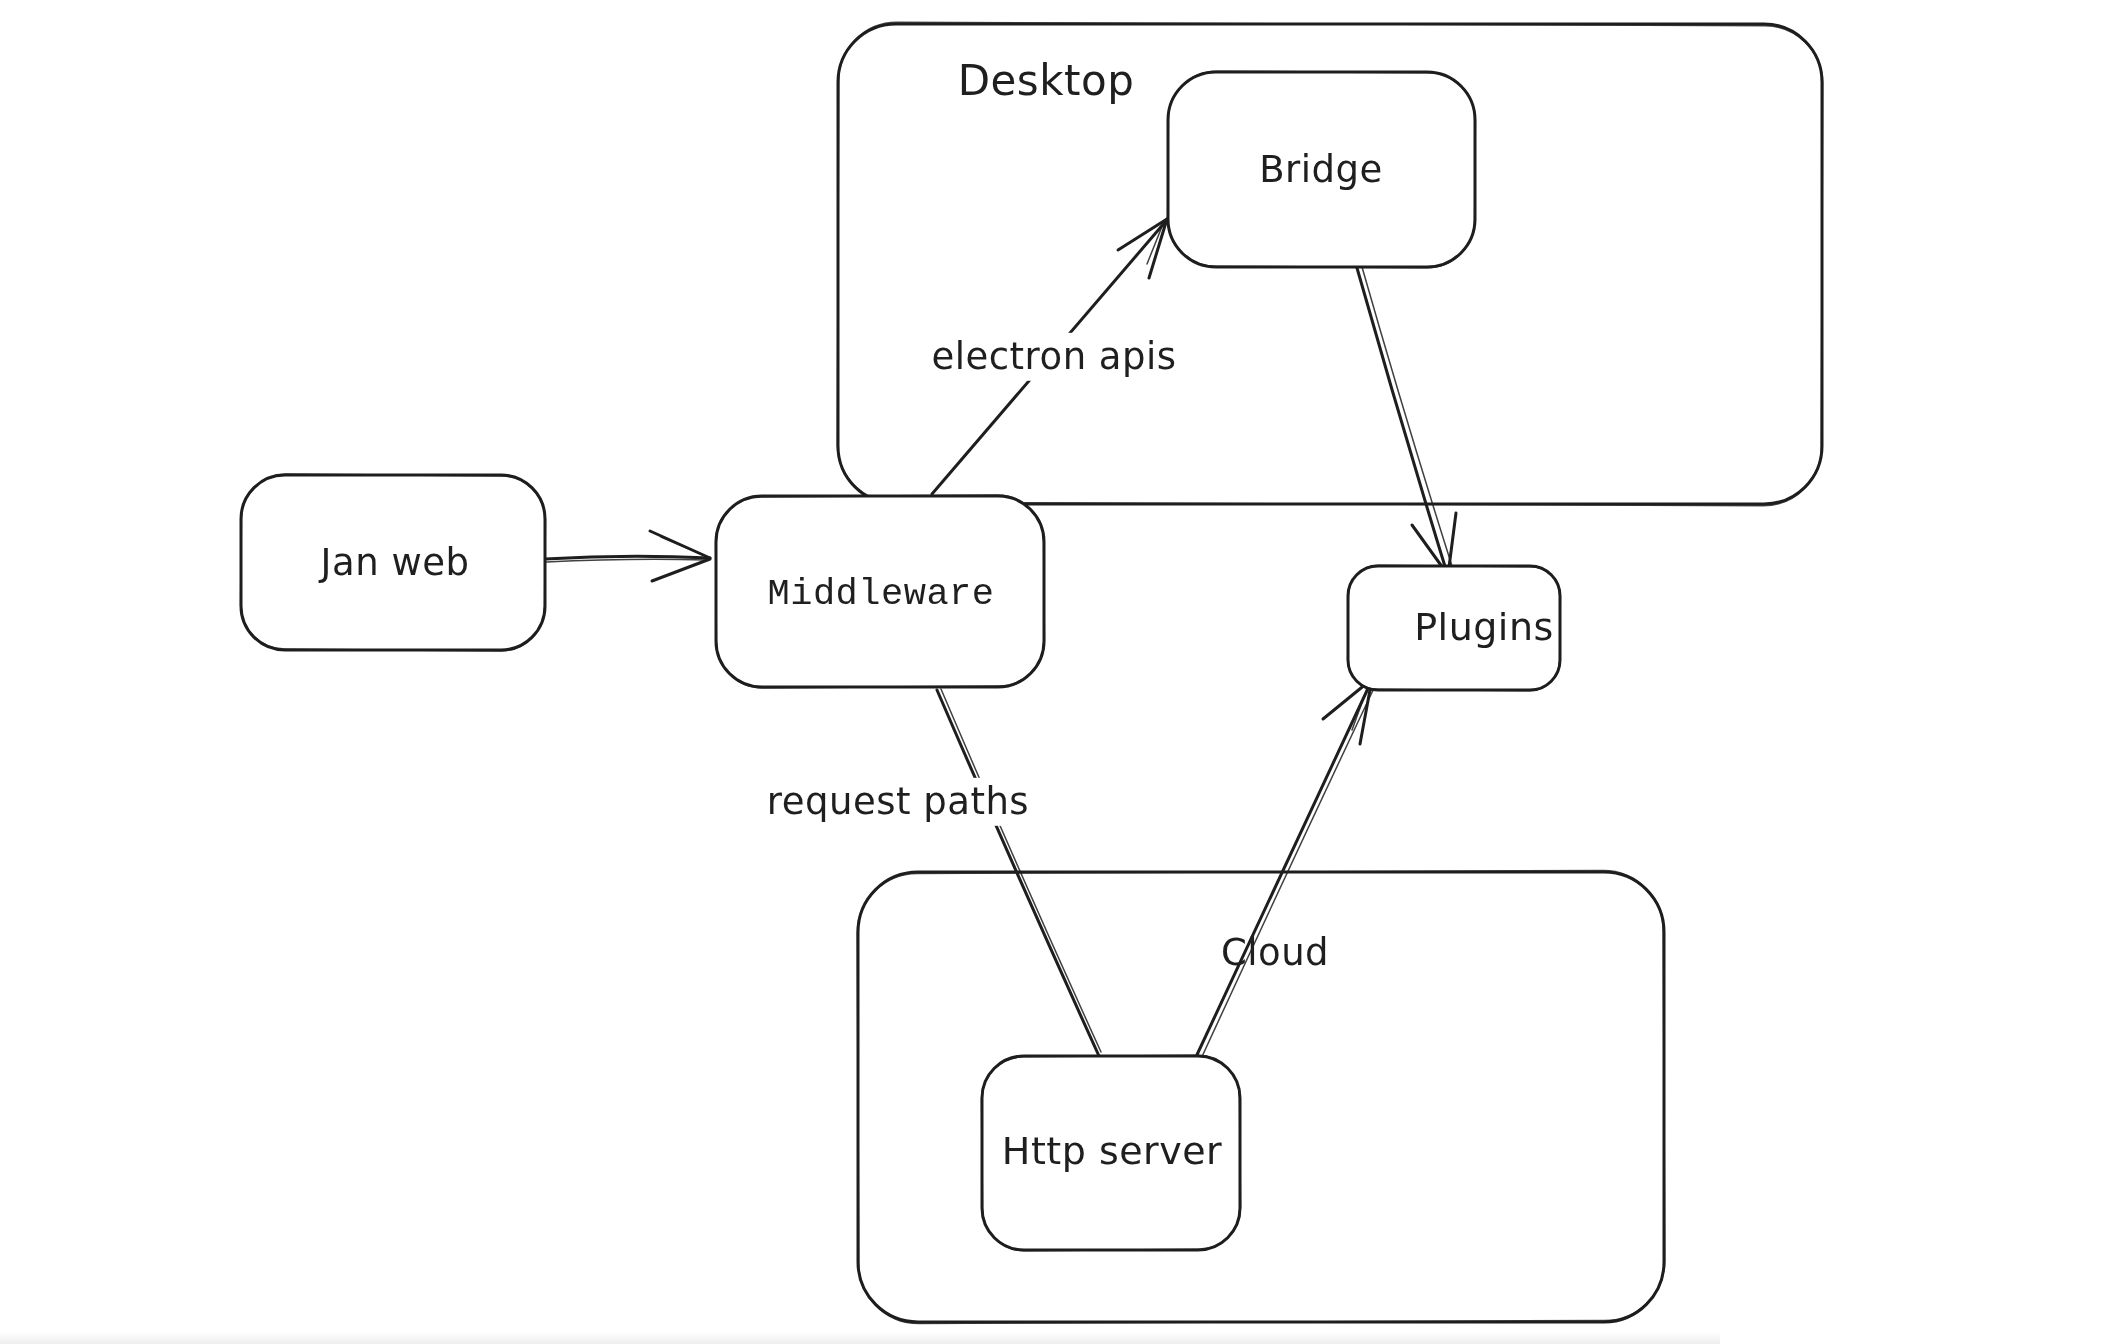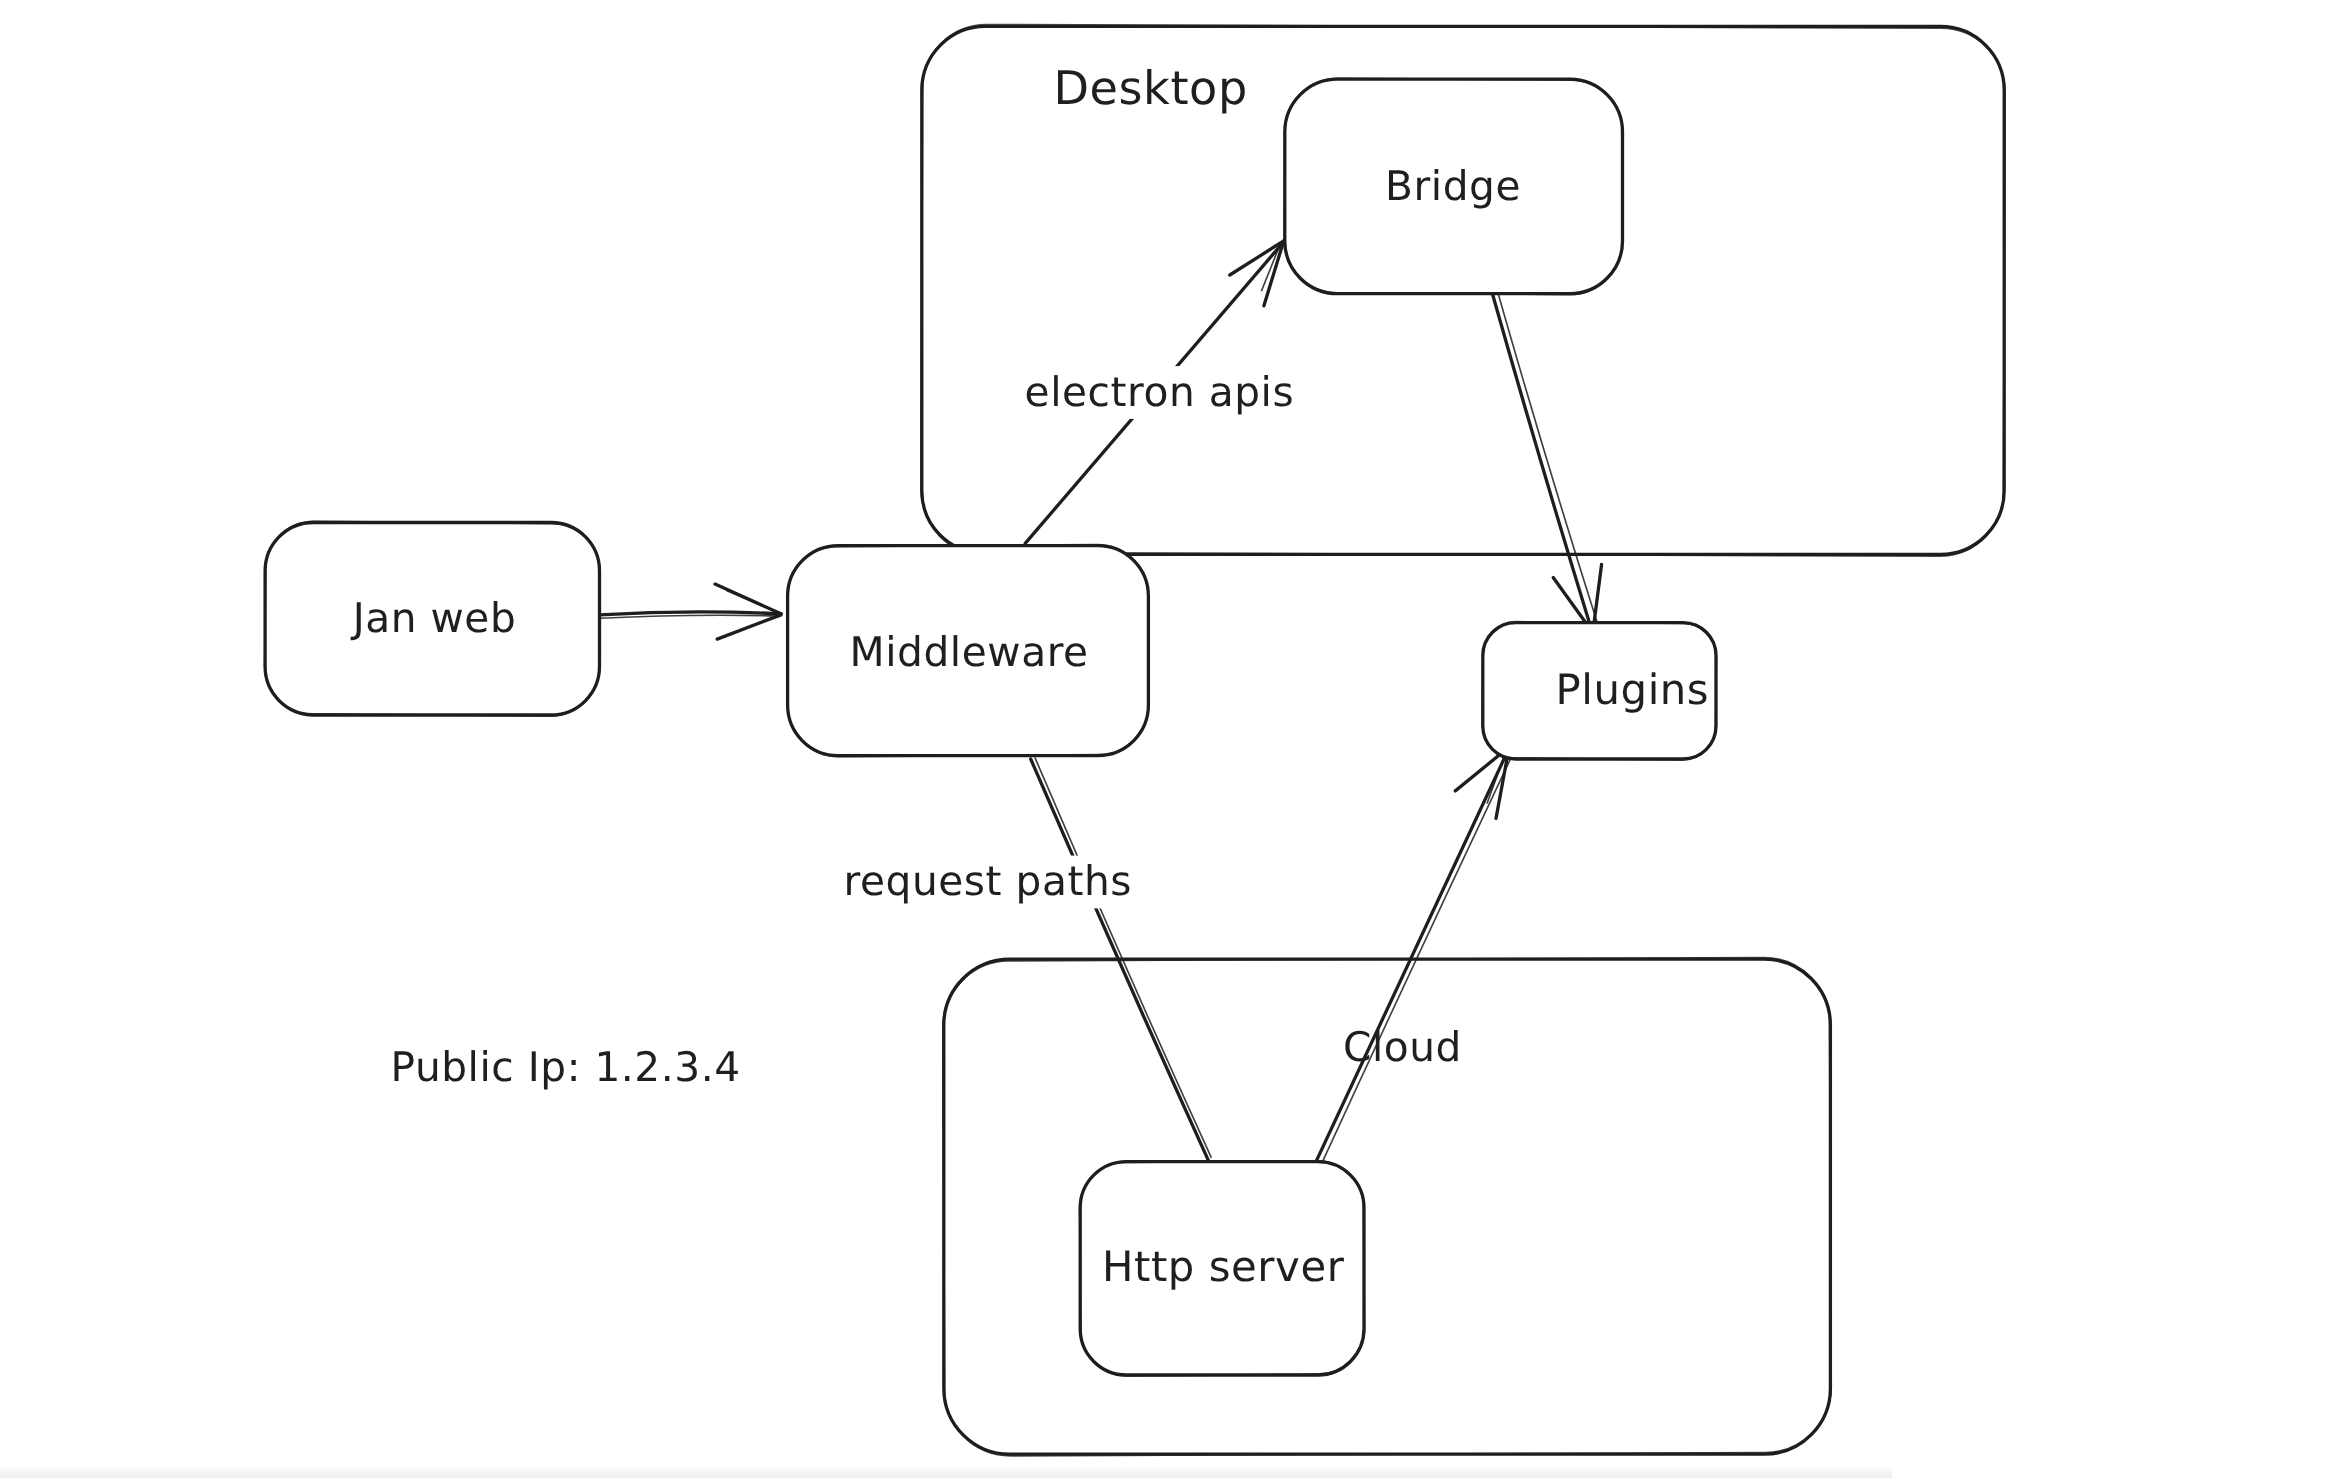--- a/index.html
+++ b/index.html
@@ -107,24 +107,23 @@
     <g>
       <rect class="shape" x="982" y="1056" width="258" height="194" rx="42"></rect>
       <rect class="shape ghost" x="982" y="1056" width="258" height="194" rx="42" transform="rotate(-0.5 1111 1153)"></rect>
     </g>
   </svg>
 
   <div class="lbl" style="left:1046px;top:81px;font-size:42px;">Desktop</div>
   <div class="lbl" style="left:1275px;top:953px;">Cloud</div>
 
   <div class="lbl" style="left:395px;top:563px;">Jan web</div>
-  <div class="lbl" style="left:881px;top:594px;">Middleware</div>
+  <div class="lbl" style="left:881px;top:594px;font-family:Liberation Mono, monospace;">Middleware</div>
   <div class="lbl" style="left:1321px;top:170px;font-size:37px;">Bridge</div>
   <div class="lbl" style="left:1452px;top:628px;font-size:38px;margin-left:32px;">Plugins</div>
   <div class="lbl" style="left:1112px;top:1152px;font-size:38px;">Http server</div>
 
   <div class="lbl bg" style="left:1054px;top:357px;">electron apis</div>
   <div class="lbl bg" style="left:898px;top:802px;">request paths</div>
 
-  <div class="lbl raw" style="left:355px;top:949px;">Public Ip: 1.2.3.4</div>
 
   <div class="bottom-shade"></div>
 </div>
 
 </body></html>

